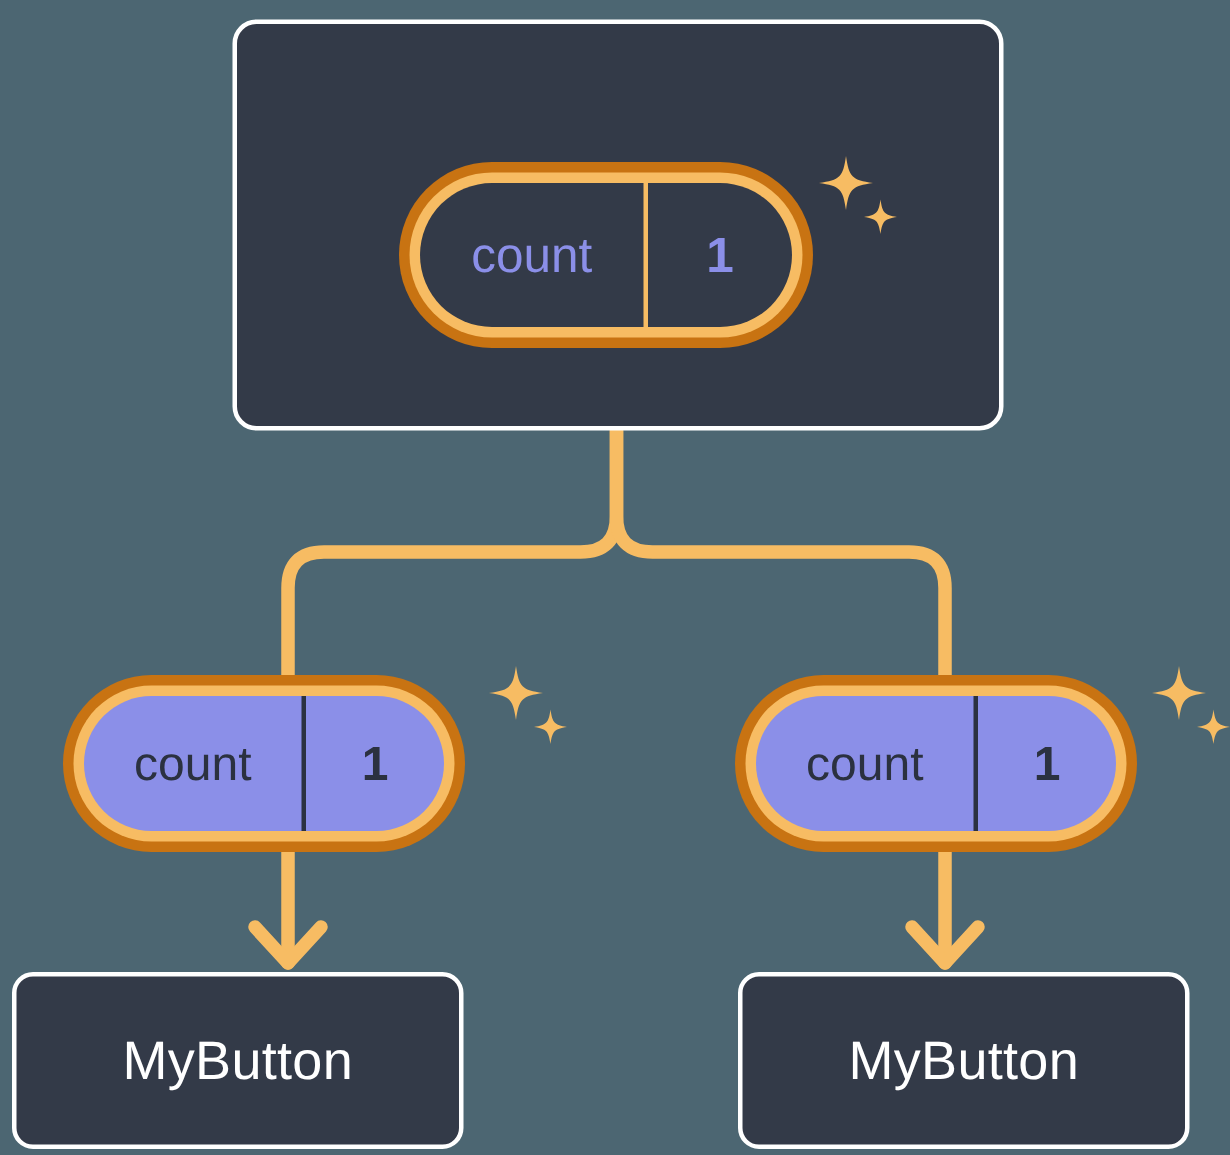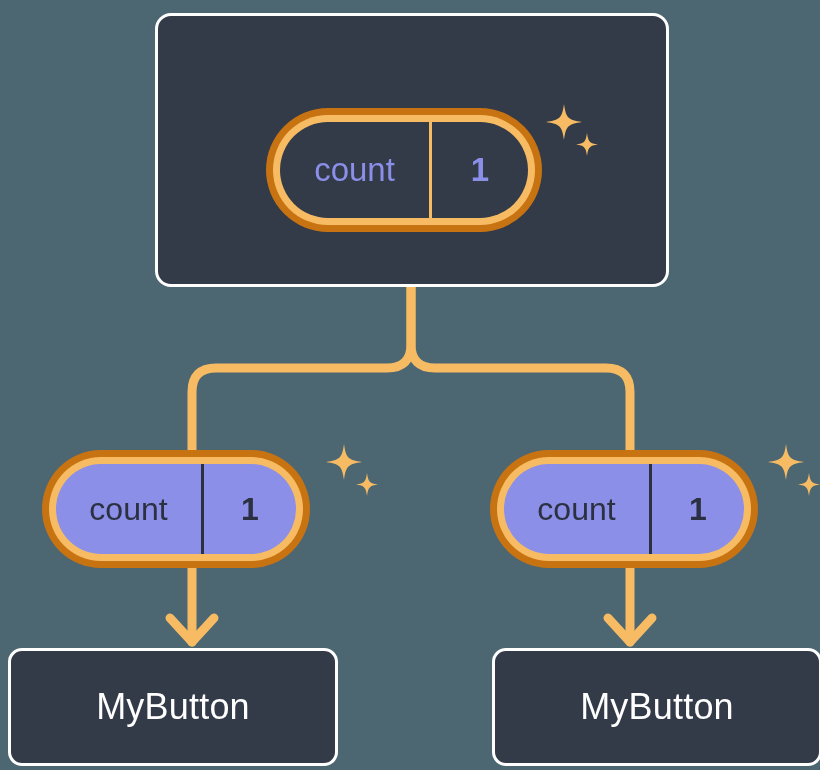--- a/index.html
+++ b/index.html
@@ -53,21 +53,21 @@
   .root-title {
     width: 100%;
     text-align: center;
     color: #ffffff;
     font-size: 39px;
     font-weight: 400;
     letter-spacing: 0.2px;
     margin-top: 26px;
   }
   .comp-box.leaf {
-    width: 330px;
+    width: 301px;
     height: 118px;
   }
   .comp-box.leaf.left  { left: 8px;  top: 648px; }
   .comp-box.leaf.right { left: 492px; top: 648px; }
   .leaf-title {
     color: #ffffff;
     font-size: 36px;
     font-weight: 400;
     letter-spacing: 0.2px;
   }

